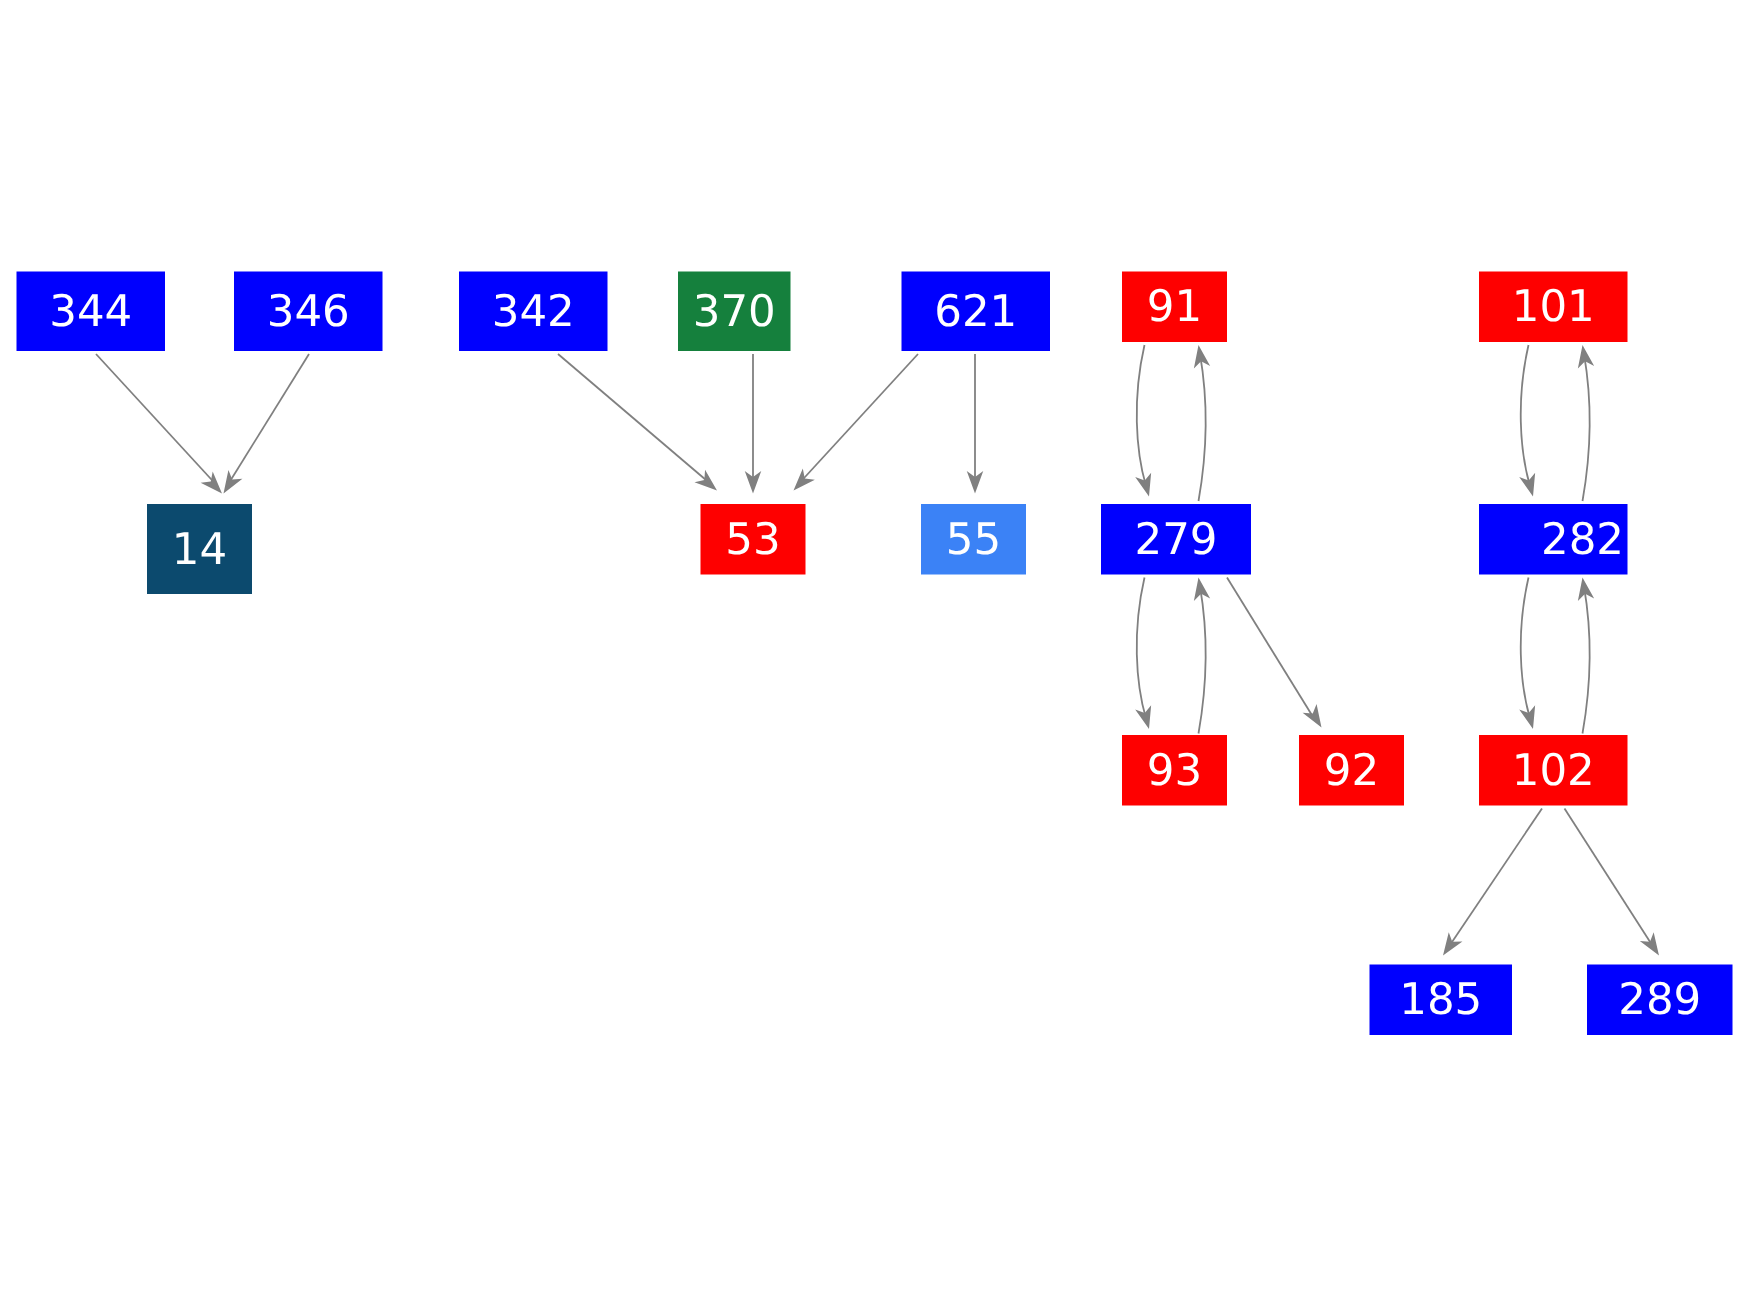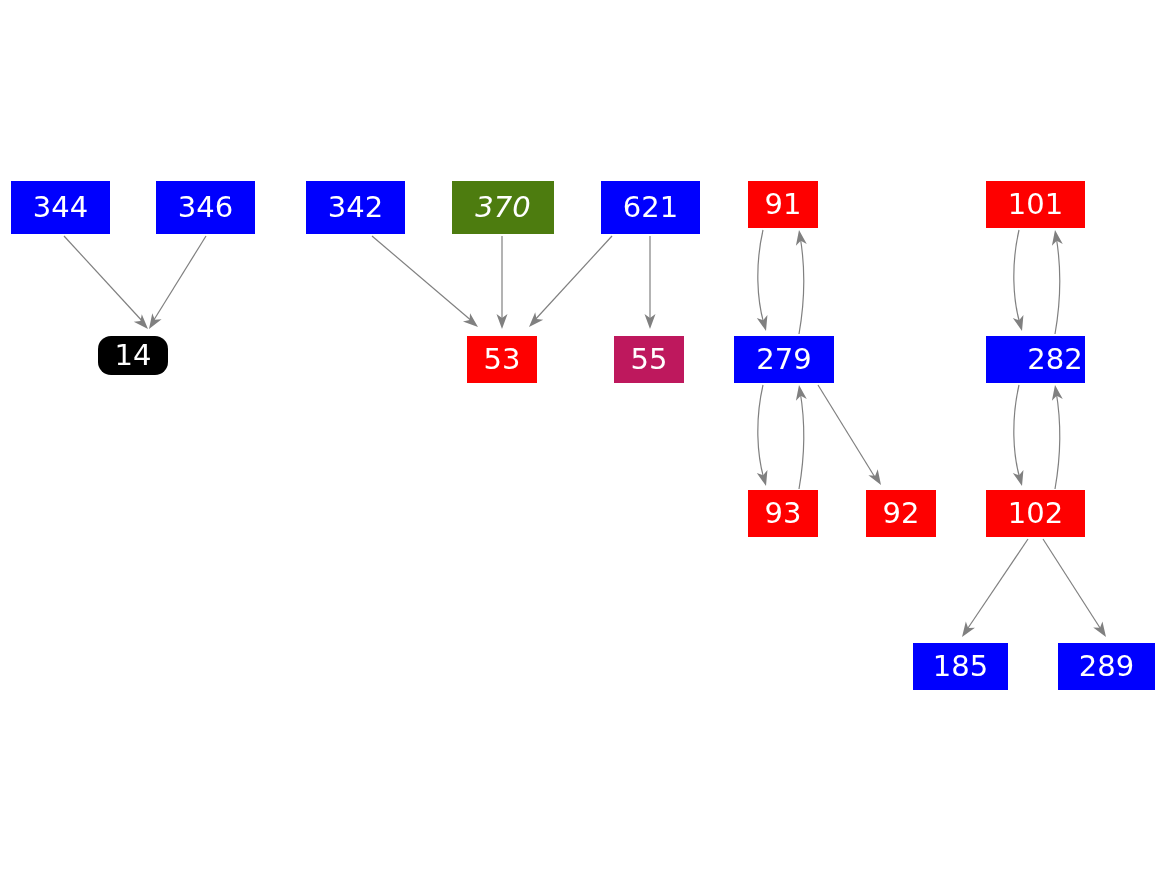--- a/index.html
+++ b/index.html
@@ -120,36 +120,36 @@
       </g>
     </svg>
 
   <div id="node-layer">
       <div class="node blue" style="left: 11px; top: 181px; width: 99px; height: 53px; background: rgb(0, 0, 254); color: rgb(255, 255, 255);">
         <span>344</span>
       </div>
       <div class="node blue" style="left: 156px; top: 181px; width: 99px; height: 53px; background: rgb(0, 0, 254); color: rgb(255, 255, 255);">
         <span>346</span>
       </div>
-      <div class="node red" style="left: 98px; top: 336px; width: 70px; height: 39px; background: #000000; color: rgb(255, 255, 255); border-radius: 13px;">
+      <div class="node red" style="left: 98px; top: 336px; width: 70px; height: 60px; background: #0c4a6e; color: rgb(255, 255, 255);">
         <span>14</span>
       </div>
       <div class="node blue" style="left: 306px; top: 181px; width: 99px; height: 53px; background: rgb(0, 0, 254); color: rgb(255, 255, 255);">
         <span>342</span>
       </div>
-      <div class="node blue" style="left: 452px; top: 181px; width: 102px; height: 53px; background: #4d7c0f; color: rgb(255, 255, 255); font-style: italic;">
+      <div class="node blue" style="left: 452px; top: 181px; width: 75px; height: 53px; background: #15803d; color: rgb(255, 255, 255);">
         <span>370</span>
       </div>
       <div class="node blue" style="left: 601px; top: 181px; width: 99px; height: 53px; background: rgb(0, 0, 254); color: rgb(255, 255, 255);">
         <span>621</span>
       </div>
       <div class="node red" style="left: 467px; top: 336px; width: 70px; height: 47px; background: rgb(254, 0, 0); color: rgb(255, 255, 255);">
         <span>53</span>
       </div>
-      <div class="node red" style="left: 614px; top: 336px; width: 70px; height: 47px; background: #be185d; color: rgb(255, 255, 255);">
+      <div class="node red" style="left: 614px; top: 336px; width: 70px; height: 47px; background: #3b82f6; color: rgb(255, 255, 255);">
         <span>55</span>
       </div>
       <div class="node red" style="left: 748px; top: 181px; width: 70px; height: 47px; background: rgb(254, 0, 0); color: rgb(255, 255, 255);">
         <span>91</span>
       </div>
       <div class="node blue" style="left: 734px; top: 336px; width: 100px; height: 47px; background: rgb(0, 0, 254); color: rgb(255, 255, 255);">
         <span>279</span>
       </div>
       <div class="node red" style="left: 748px; top: 490px; width: 70px; height: 47px; background: rgb(254, 0, 0); color: rgb(255, 255, 255);">
         <span>93</span>

